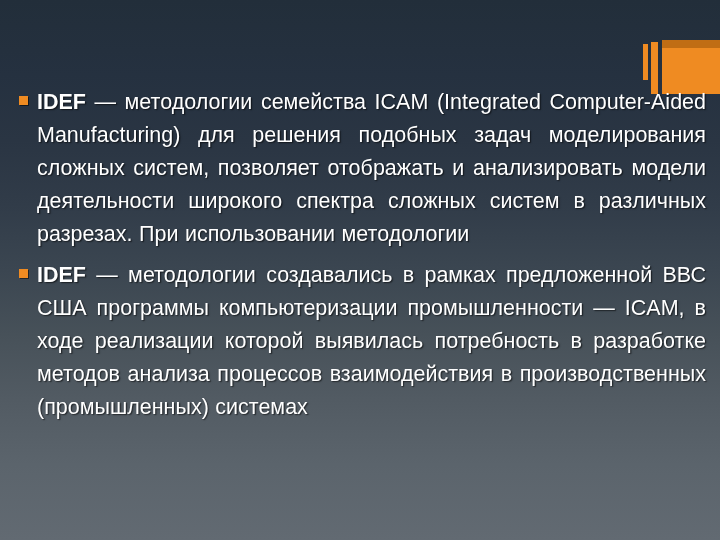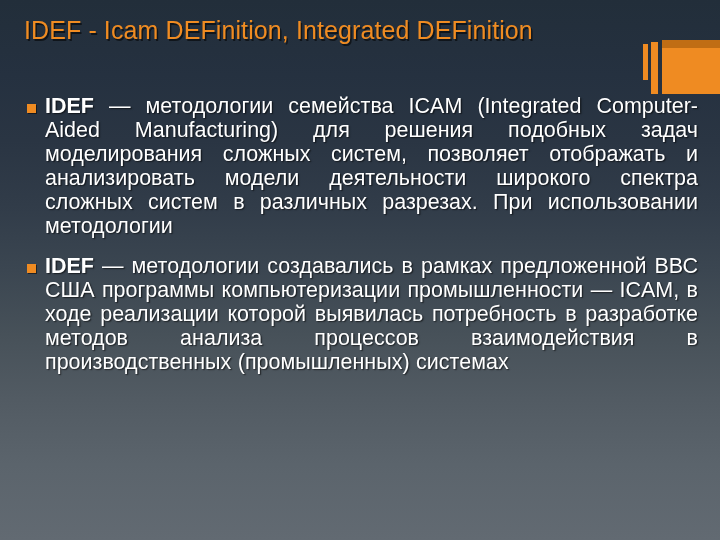--- a/index.html
+++ b/index.html
@@ -90,25 +90,25 @@
     position: absolute;
     left: 8px;
     top: 78px;
     width: 706px;
   }
 
   .para {
     position: relative;
     color: #ffffff;
     font-size: 21.5px;
-    line-height: 24px;
+    line-height: 33px;
     text-align: justify;
     text-align-last: left;
     text-shadow: 1.2px 1.2px 1.4px rgba(0,0,0,0.60);
-    margin: 16px;
+    margin: 8px;
     padding-left: 21px;
     word-spacing: 0.5px;
   }
   .para + .para {
     margin-top: 0px;
   }
 
   .bullet {
     position: absolute;
     left: 3px;
@@ -128,21 +128,20 @@
 
 <div id="slide">
 
   <div id="deco">
     <div class="deco-block deco-shade"></div>
     <div class="deco-block deco-main"></div>
     <div class="deco-block deco-bar-tall"></div>
     <div class="deco-block deco-bar-short"></div>
   </div>
 
-  <h1 id="title">IDEF - Icam DEFinition, Integrated DEFinition</h1>
 
   <div id="body-content">
 
     <p class="para">
       <span class="bullet"></span><span class="lead">IDEF</span><span> — методологии семейства ICAM (Integrated Computer-Aided Manufacturing) для решения подобных задач моделирования сложных систем, позволяет отображать и анализировать модели деятельности широкого спектра сложных систем в различных разрезах. При использовании методологии</span>
     </p>
 
     <p class="para">
       <span class="bullet"></span><span class="lead">IDEF</span><span> — методологии создавались в рамках предложенной ВВС США программы компьютеризации промышленности — ICAM, в ходе реализации которой выявилась потребность в разработке методов анализа процессов взаимодействия в производственных (промышленных) системах</span>
     </p>

